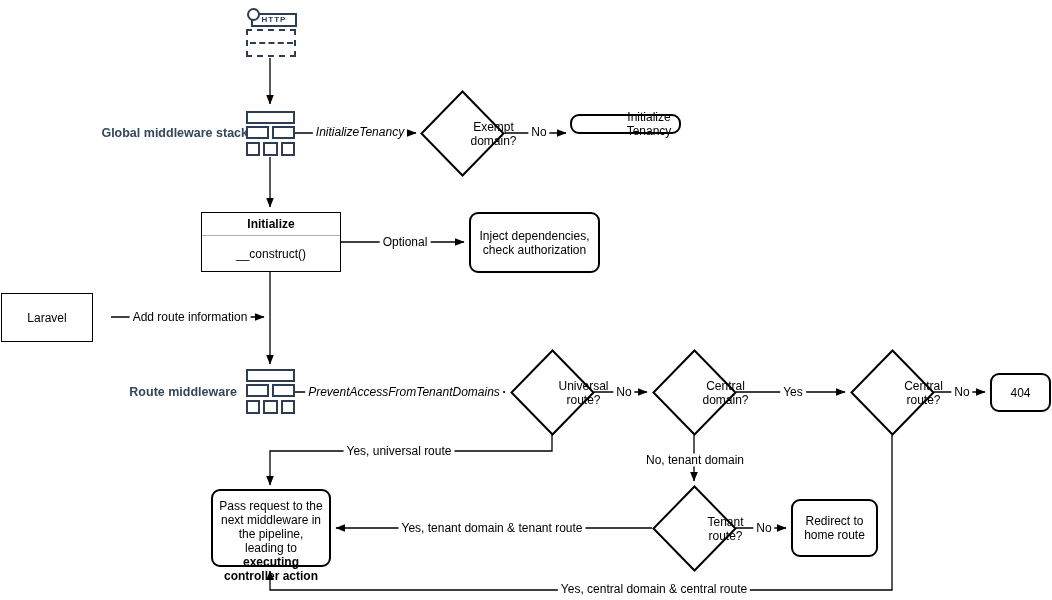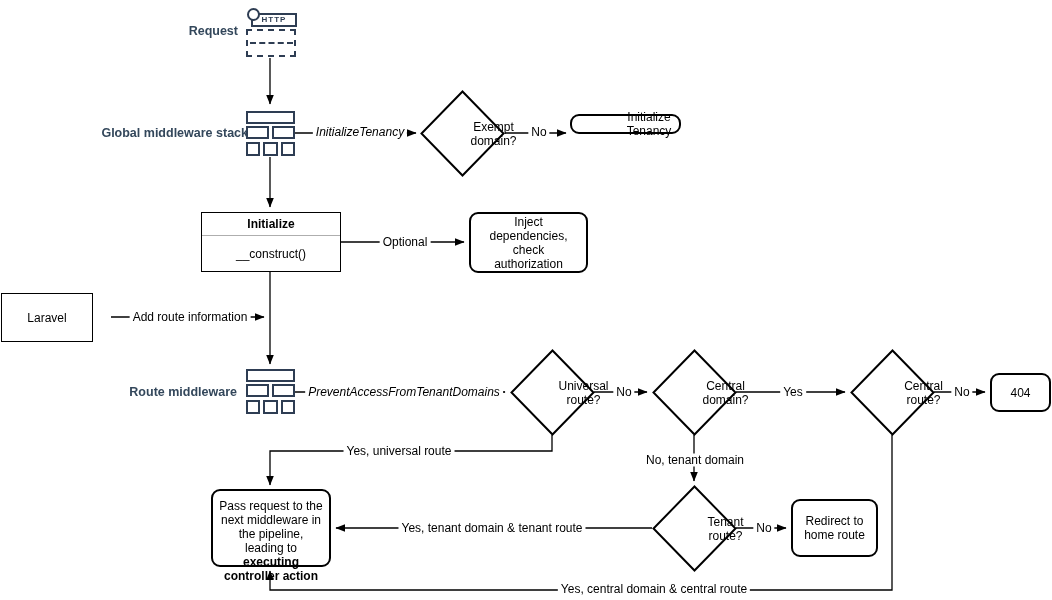--- a/index.html
+++ b/index.html
@@ -77,21 +77,20 @@
       <polyline points="892,435 892,590 270,590 270,571" marker-end="url(#arr)"></polyline>
     </g>
   </svg>
 
   <div class="http-icon">
     <div class="circle"></div>
     <div class="http-box"><span>HTTP</span></div>
     <div class="dashed-box"></div>
     <div class="dashed-div"></div>
   </div>
-  <div class="side-lbl" style="width:238px;top:24px;">Request</div>
 
   <div class="stack-icon" style="left:246px;top:111px;">
     <div class="st-top"></div>
       <div class="st-ml"></div>
       <div class="st-mr"></div>
     <div class="st-b1"></div>
       <div class="st-b2"></div>
       <div class="st-b3"></div>
   </div>
   <div class="side-lbl" style="width:240px;top:126px;padding-left:8px;">Global middleware stack</div>
@@ -103,21 +102,21 @@
     <span class="diamond-text">Exempt domain?</span>
   </div>
 
   <div class="node rounded" style="left:570px;top:114px;width:111px;height:20px;padding-left:47px;">Initialize Tenancy</div>
 
   <div class="uml" style="left:201px;top:212px;width:140px;height:60px;">
     <div class="uml-title">Initialize</div>
     <div class="uml-body">__construct()</div>
   </div>
 
-  <div class="node rounded" style="left:469px;top:212px;width:119px;height:61px;padding:8px 8px;">Inject dependencies, check authorization</div>
+  <div class="node rounded" style="left:469px;top:212px;width:131px;height:61px;padding:8px 8px;">Inject dependencies, check authorization</div>
 
   <div class="node plain" style="left:1px;top:293px;width:92px;height:49px;">Laravel</div>
 
   <div class="stack-icon" style="left:246px;top:369px;">
     <div class="st-top"></div>
       <div class="st-ml"></div>
       <div class="st-mr"></div>
     <div class="st-b1"></div>
       <div class="st-b2"></div>
       <div class="st-b3"></div>

